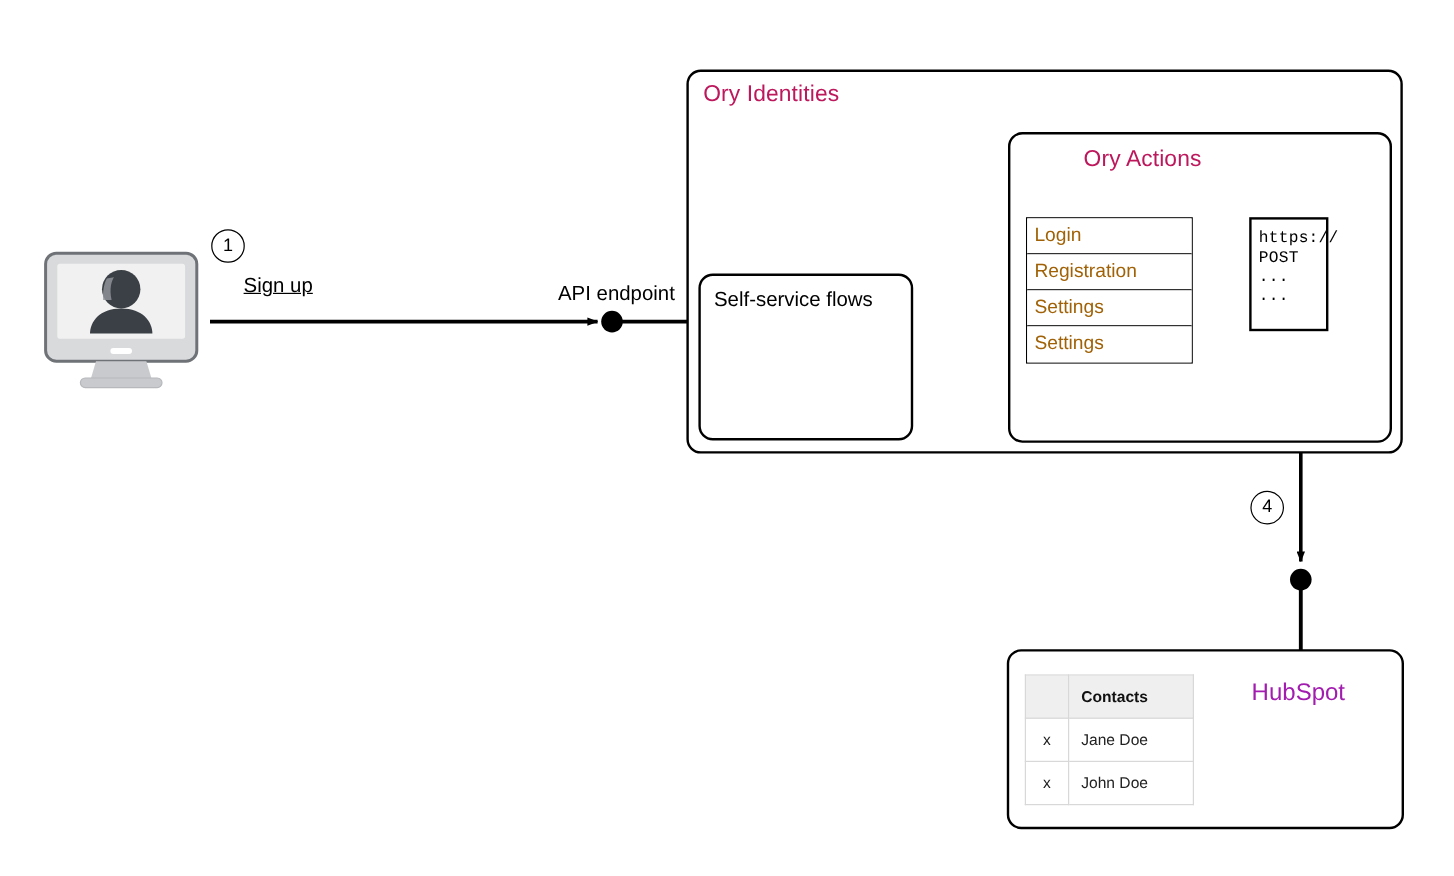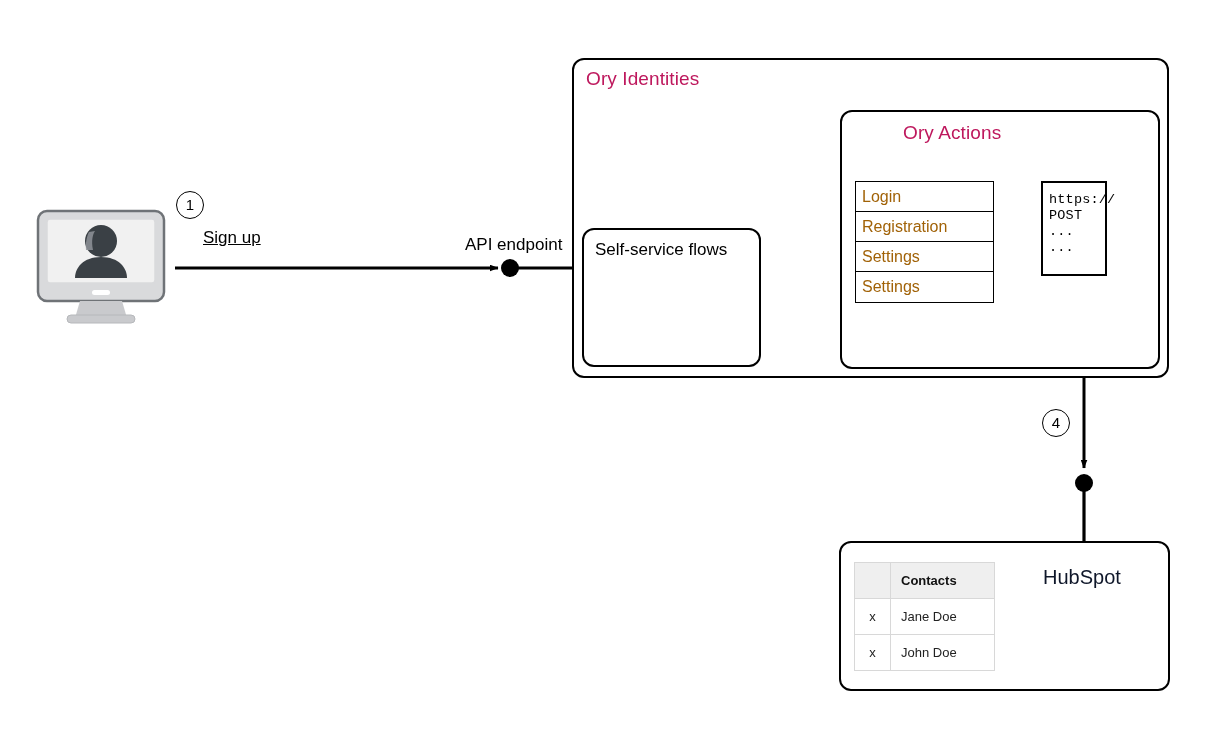--- a/index.html
+++ b/index.html
@@ -154,21 +154,21 @@
     width: 132px;
     height: 118px;
   }
 
   #hubspot-label {
     position: absolute;
     left: 1043px;
     top: 566px;
     font-size: 20px;
     white-space: nowrap;
-    color: #0f172a;
+    color: #a21caf;
   }
 </style>
 </head>
 <body>
 
 <div id="canvas">
 
   <svg class="layer" viewBox="0 0 1212 730">
     <defs>
       <marker id="arrowhead" markerWidth="9" markerHeight="7" refX="8.5" refY="3.5" orient="auto" markerUnits="userSpaceOnUse">

